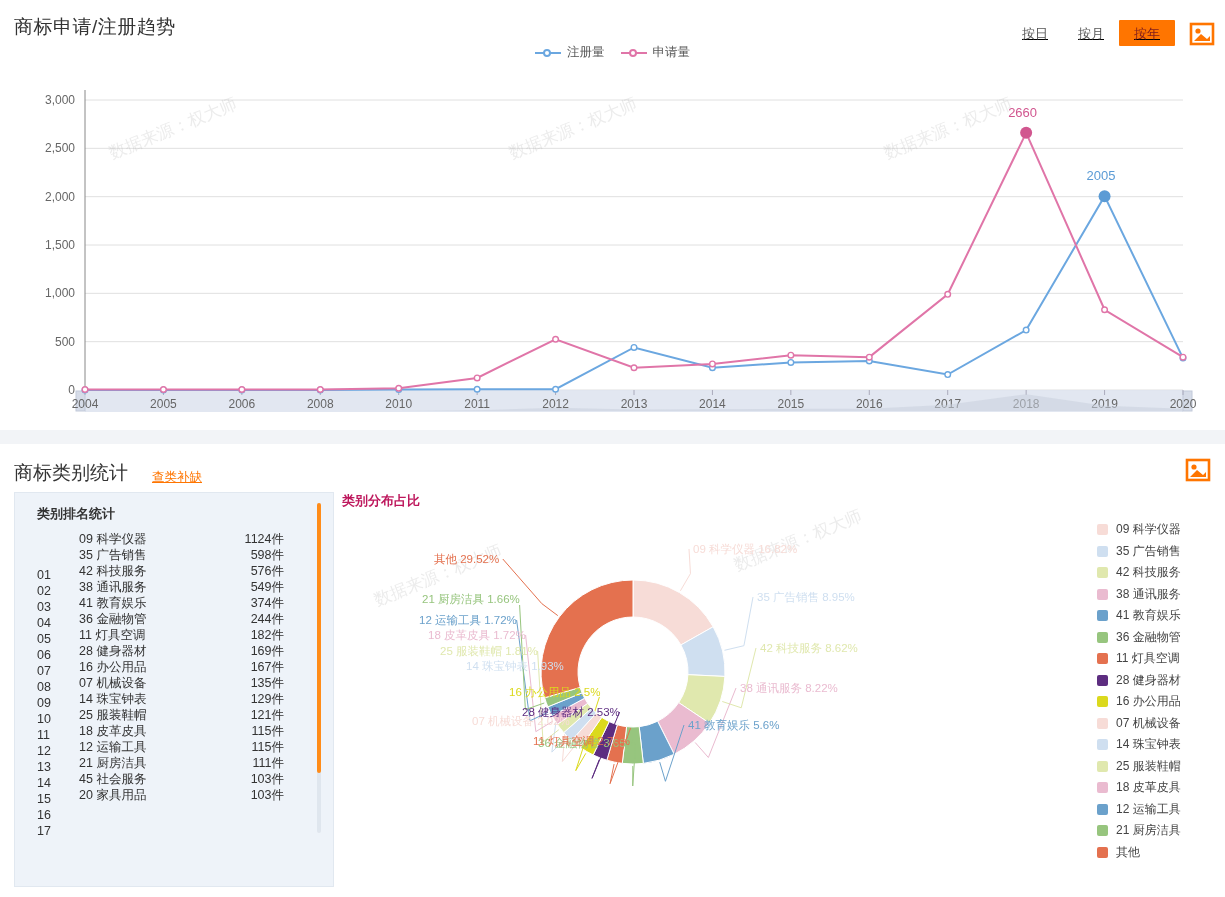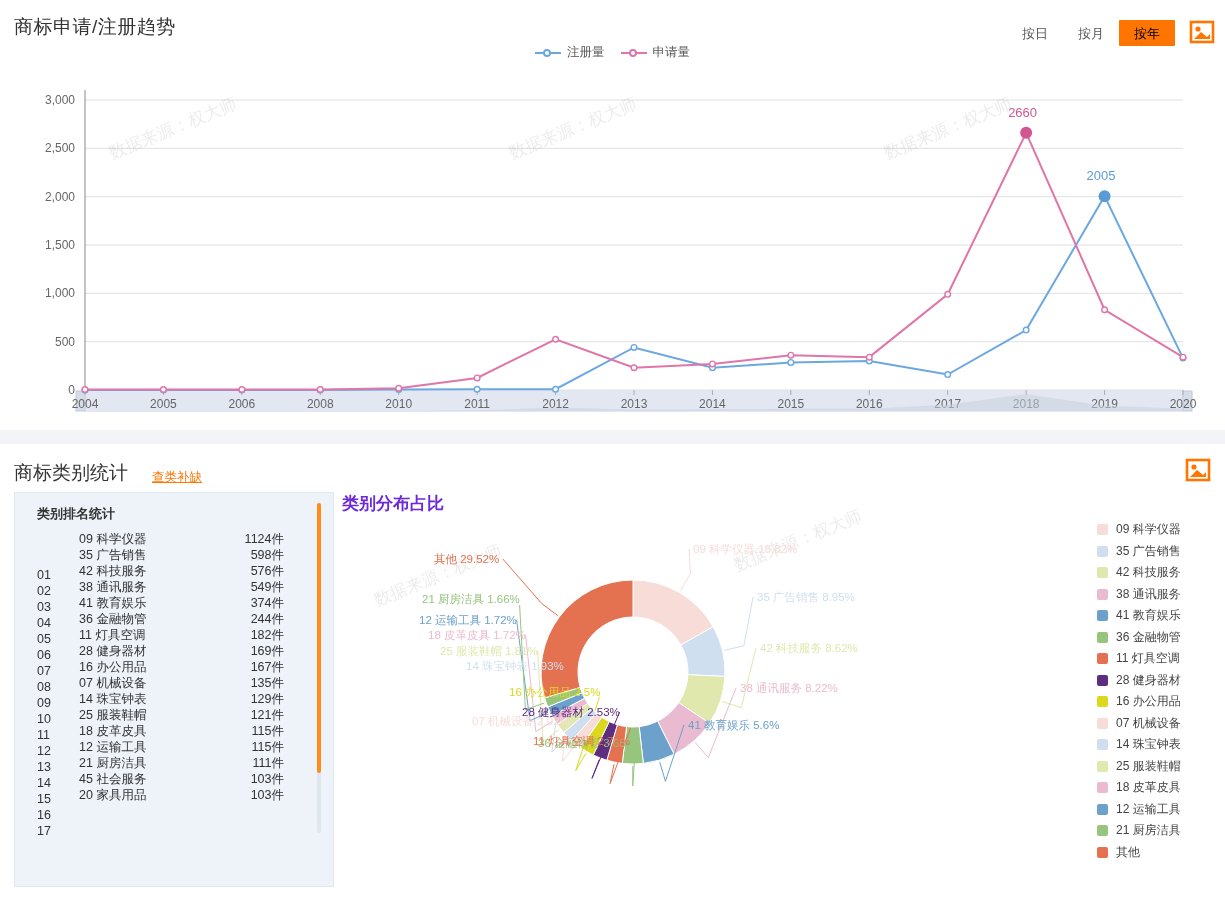--- a/index.html
+++ b/index.html
@@ -11,27 +11,27 @@
     overflow: hidden;
   }
   .page { position: relative; width: 1225px; height: 897px; background:#fff; }
 
   
   .panel-trend { position:absolute; left:0; top:0; width:1225px; height:430px; background:#fff; }
   .trend-title {
     position:absolute; left:14px; top:14px;
     font-size:19px; color:#333; letter-spacing:0.5px;
   }
-  .trend-controls { position:absolute; right:10px; top:20px; display:flex; align-items:flex-start; gap:0; }
+  .trend-controls { position:absolute; right:10px; top:20px; display:flex; align-items:flex-end; gap:0;text-decoration:underline; }
   .ctrl-btn {
     width:56px; height:26px; line-height:26px; text-align:center;
     font-size:13px; color:#555; cursor:pointer; background:transparent; border:none;
     font-family:"Liberation Sans", sans-serif;
   }
-  .ctrl-btn.active { background:#ff7500; color:#000000; border-radius:1px; }
+  .ctrl-btn.active { background:#ff7500; color:#7f1d1d; border-radius:1px; }
   .export-icon { margin-left:14px; width:26px; height:24px; cursor:pointer; display:block; }
 
   .legend-top { position:absolute; left:0; top:44px; width:1225px; display:flex; justify-content:center; gap:16px; }
   .lg-item { display:flex; align-items:center; font-size:12.5px; color:#555; }
   .lg-mark { width:26px; height:12px; position:relative; margin-right:6px; }
   .lg-mark .bar { position:absolute; top:5px; left:0; width:26px; height:2px; }
   .lg-mark .ring { position:absolute; top:2px; left:8px; width:8px; height:8px; border-radius:50%; background:#fff; border:2px solid; }
 
   .chart-wrap { position:absolute; left:0; top:72px; width:1225px; height:340px; }
   .watermark {
@@ -64,21 +64,21 @@
   .rk-cnt  { width:70px; text-align:right; }
   .rank-scroll {
     position:absolute; right:12px; top:10px; width:4px; height:270px;
     background:#ff8c19; border-radius:2px;
   }
   .rank-scroll-track {
     position:absolute; right:12px; top:10px; width:4px; height:330px;
     background:#dfe6ee; border-radius:2px;
   }
 
-  .donut-title { position:absolute; left:342px; top:48px; font-size:17px; font-weight:bold; color:#6d28d9; }
+  .donut-title { position:absolute; left:342px; top:48px; font-size:13px; font-weight:bold; color:#be185d; }
   .donut-area { position:absolute; left:340px; top:80px; width:750px; height:365px; }
 
   .pie-label { position:absolute; font-size:11.5px; white-space:nowrap; }
 
   .legend-right { position:absolute; right:16px; top:75px; width:112px; }
   .lr-item { display:flex; align-items:center; height:21.5px; font-size:12px; color:#444; }
   .lr-swatch { width:11px; height:11px; border-radius:2px; margin-right:8px; flex:0 0 auto; }
 </style>
 </head>
 <body>

